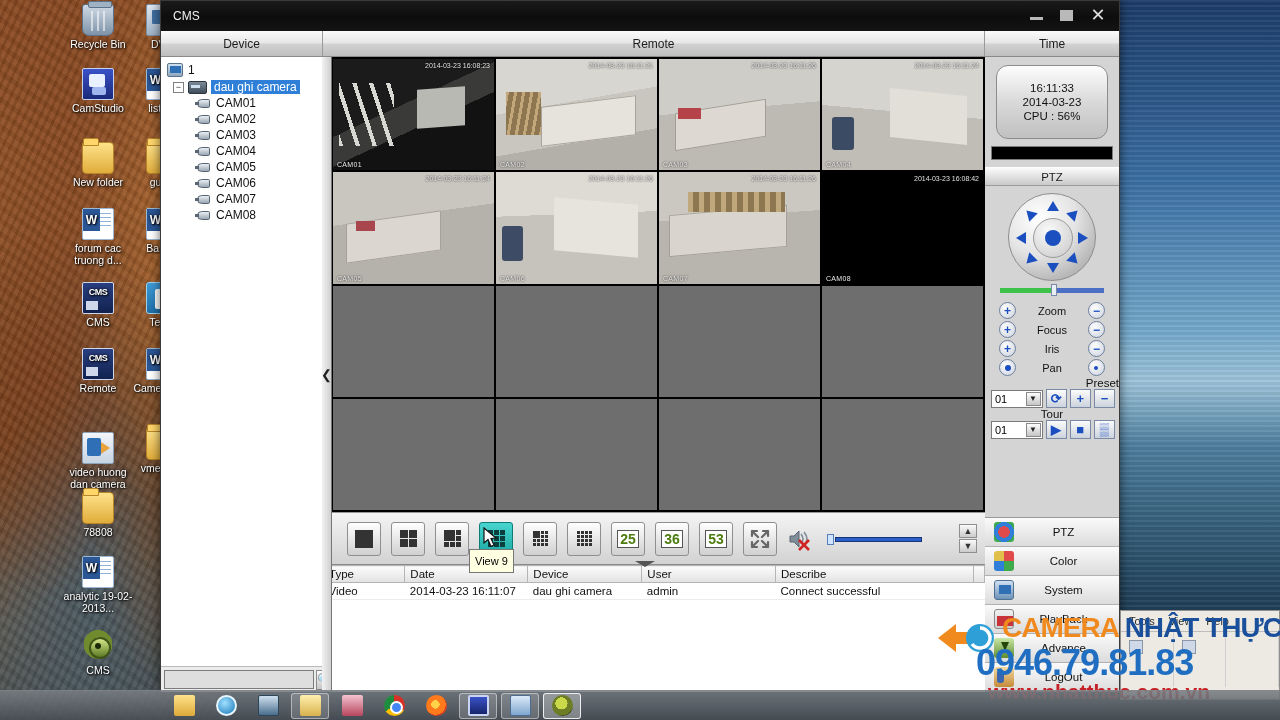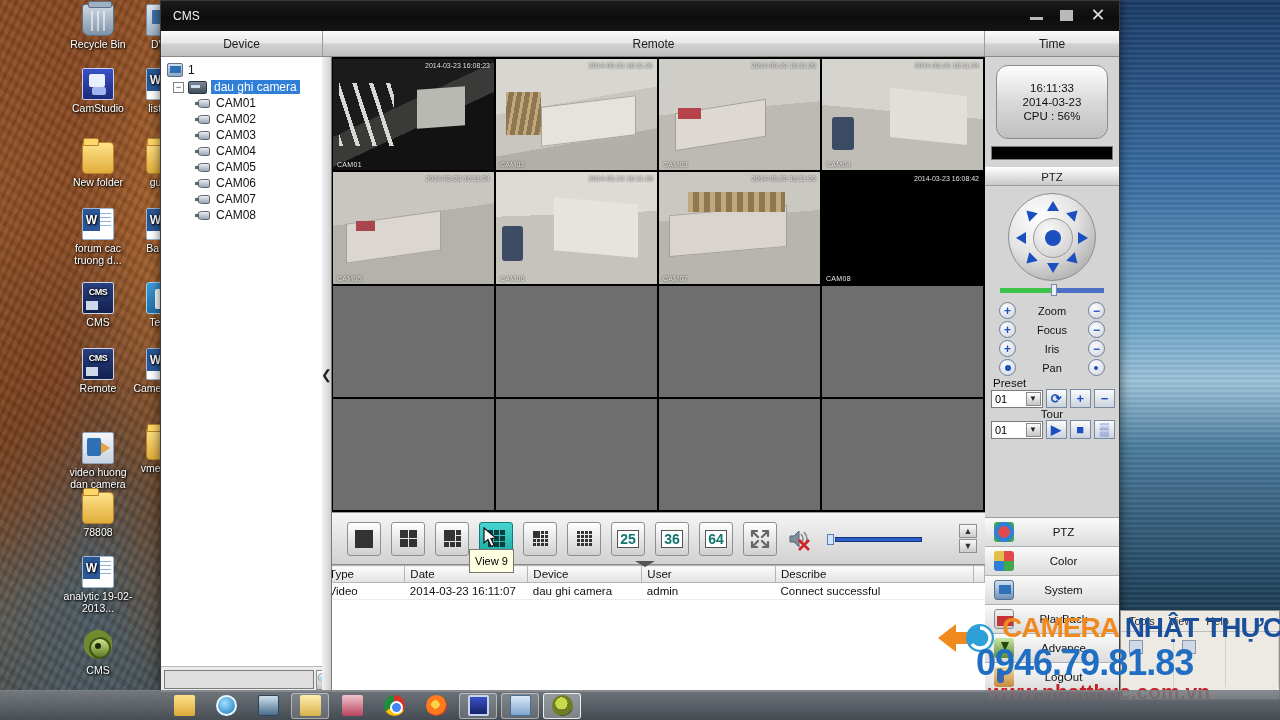--- a/index.html
+++ b/index.html
@@ -181,21 +181,21 @@
   .cam7::after{content:"";position:absolute;left:18%;top:18%;width:60%;height:18%;background:repeating-linear-gradient(90deg,#c0a87c 0 5px,#8d7750 5px 11px);}
   .cam8 { background:#000; }
 
   
   #toolbar { height:52px; background: linear-gradient(180deg,#f4f4f4,#d2d2d2); border-top:1px solid #9a9a9a;
     display:flex; align-items:center; gap:10px; padding: 0 8px 0 24px; position:relative; }
   .vbtn { width:34px; height:34px; border:1px solid #8f8f8f; border-radius:3px;
     background: linear-gradient(180deg,#ffffff,#d0d0d0); display:flex; align-items:center; justify-content:center;
     position:relative; }
   .vbtn.sel { background: linear-gradient(180deg,#49d4cf,#1ba9a3); border-color:#0c7d78; }
-  .vbtn .num { font-size:14px; font-weight:bold; color:#0f766e; background:#fff; border:1px solid #555; padding:0 2px; line-height:16px;}
+  .vbtn .num { font-size:14px; font-weight:bold; color:#4d7c0f; background:#fff; border:1px solid #555; padding:0 2px; line-height:16px;}
   .gridglyph { display:grid; gap:1px; }
   .gridglyph i { background:#333; display:block; }
   .vbtn.sel .gridglyph i { background:#0a3f3d; }
   .glyph-1 { grid-template-columns: 1fr; }
   .glyph-1 i { width:18px; height:18px; }
   .glyph-4 { grid-template-columns: repeat(2,1fr); }
   .glyph-4 i { width:8px; height:8px; }
   .glyph-6 { grid-template-columns: repeat(3,1fr); grid-template-rows: repeat(3,1fr);}
   .glyph-6 i { width:5px; height:5px; }
   .glyph-6 i.big { grid-column: span 2; grid-row: span 2; width:11px; height:11px;}
@@ -259,21 +259,21 @@
   #speed-slider .k { position:absolute; left:49%; top:-1px; width:6px; height:12px; background:#e9eef7; border:1px solid #7a8aa5;}
 
   .ptz-row { display:flex; align-items:center; justify-content:space-between; padding: 1px 14px; }
   .ptz-row .lbl { font-size:11px; color:#111; }
   .rbtn { width:17px; height:17px; border-radius:50%; border:1px solid #6d7f9e;
     background: radial-gradient(circle at 38% 32%, #fcfcfc, #cdd4de); display:flex; align-items:center; justify-content:center;
     font-size:12px; font-weight:bold; color:#1b4fc0; line-height:1;}
   .rbtn.dot::after{content:"";width:6px;height:6px;border-radius:50%;background:#1b4fc0;}
   .rbtn.dot-sm::after{content:"";width:4px;height:4px;border-radius:50%;background:#1b4fc0;}
 
-  .sublabel { font-size:11.5px; color:#111; padding-left:8px; }
+  .sublabel { font-size:11.5px; color:#111; padding-left:8px;text-align:right; }
   .ctrl-row { display:flex; align-items:center; gap:3px; padding: 0 4px 0 6px; }
   .combo { width:56px; height:18px; border:1px solid #7a7a7a; background:#fff; font-size:11px;
     display:flex; align-items:center; padding-left:3px; position:relative; }
   .combo .arrow { position:absolute; right:1px; top:1px; width:15px; height:14px;
     background: linear-gradient(180deg,#fdfdfd,#c5c5c5); border:1px solid #8a8a8a;
     display:flex;align-items:center;justify-content:center;font-size:8px;color:#222;}
   .sqbtn { width:23px; height:19px; border:1px solid #7a8aa5; background: linear-gradient(180deg,#fbfbfb,#ccd3dd);
     display:flex; align-items:center; justify-content:center; color:#1b4fc0; font-size:13px; font-weight:bold; }
 
   #rp-menu { margin-top:auto; border-top:1px solid #9a9a9a; }
@@ -631,21 +631,21 @@
             </div>
           </div>
         <div id="number-buttons" style="display:flex;gap:10px;">
             <div class="vbtn">
               <span class="num">25</span>
             </div>
             <div class="vbtn">
               <span class="num">36</span>
             </div>
             <div class="vbtn">
-              <span class="num">64</span>
+              <span class="num">53</span>
             </div>
           </div>
 
         <div class="vbtn" id="fullscreen-btn">
           <svg width="22" height="22" viewBox="0 0 22 22">
             <path d="M3 3 L9 9 M3 3 L3 8 M3 3 L8 3 M19 3 L13 9 M19 3 L19 8 M19 3 L14 3 M3 19 L9 13 M3 19 L3 14 M3 19 L8 19 M19 19 L13 13 M19 19 L19 14 M19 19 L14 19" stroke="#666" stroke-width="2.2" fill="none" stroke-linecap="round"></path>
           </svg>
         </div>
 
         <div id="mute-btn">

